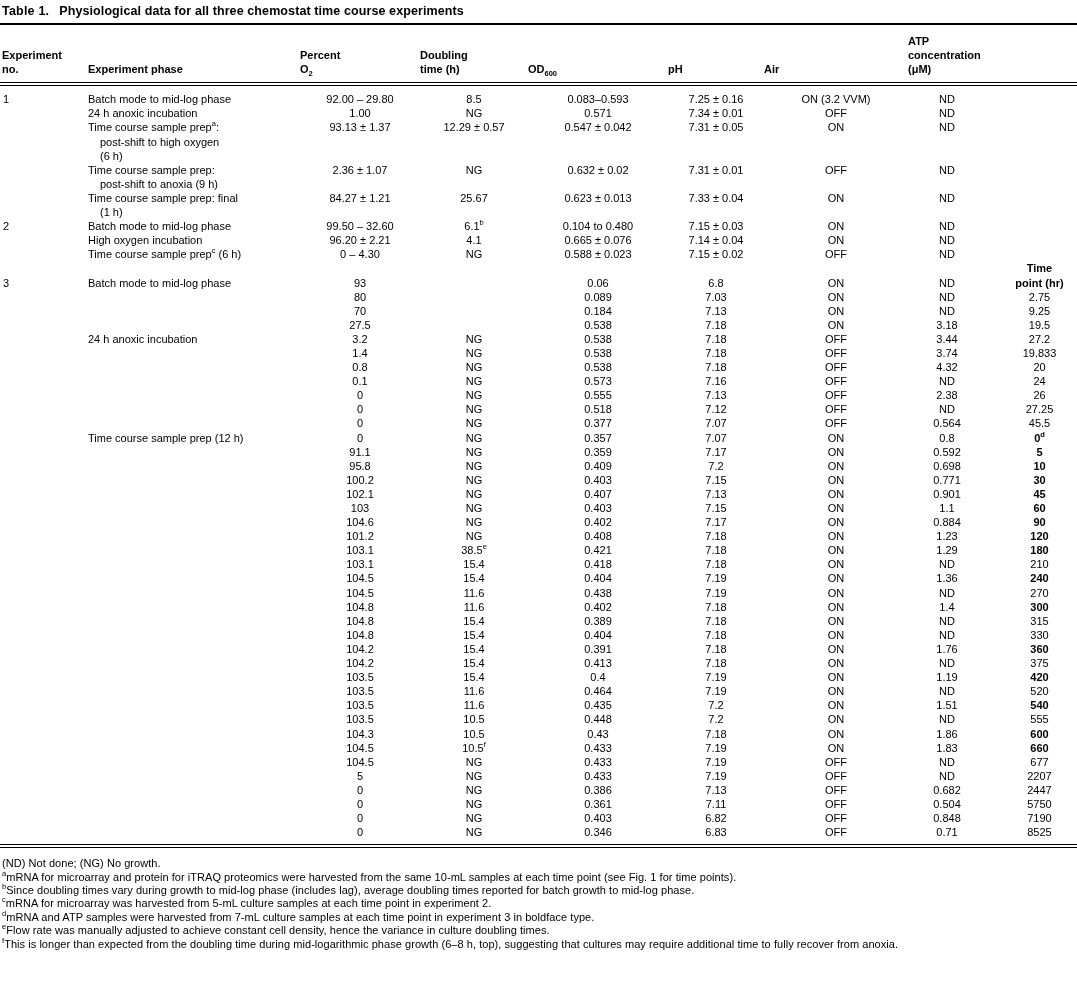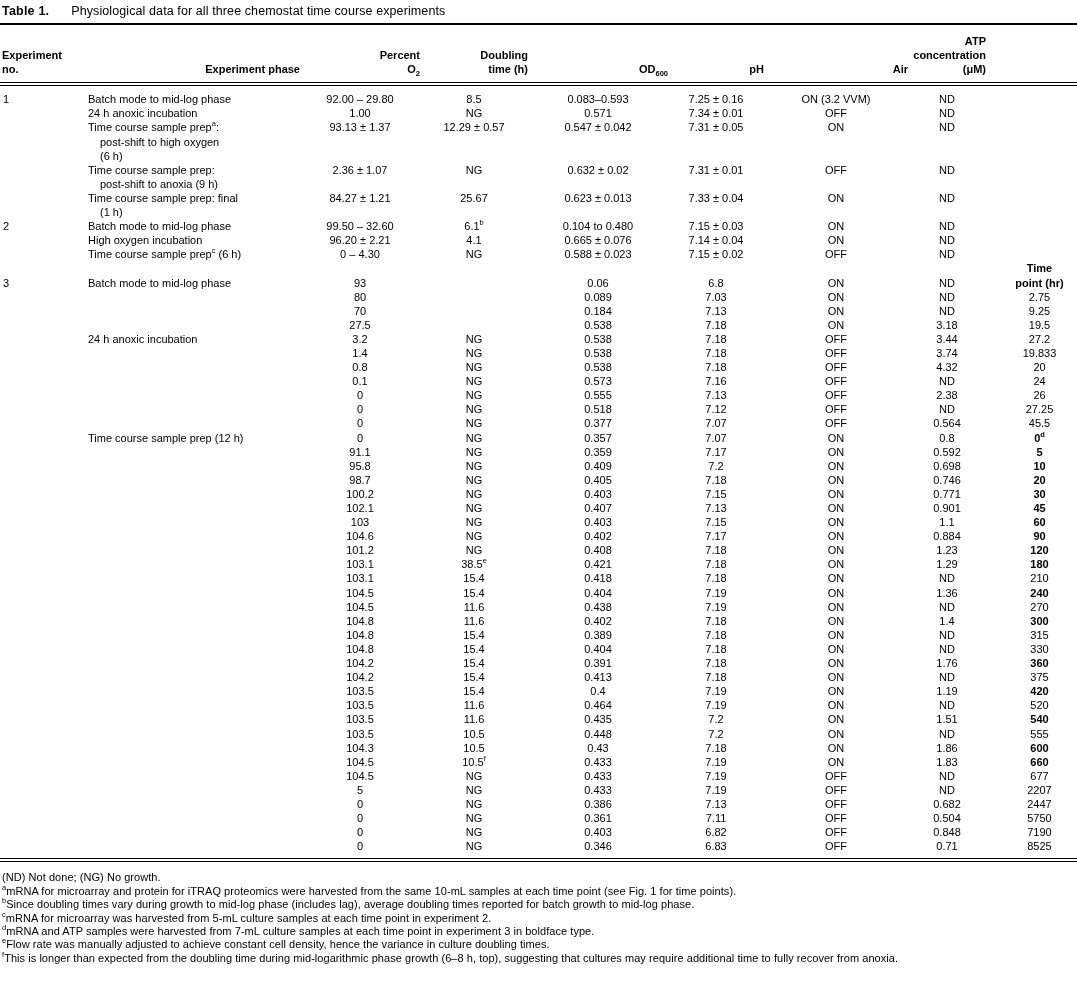--- a/index.html
+++ b/index.html
@@ -12,41 +12,41 @@
   }
   .page { width:1077px; padding-top:3px; }
 
   
   .caption {
     font-size:12.5px;
     padding:1px 0 5px 2px;
     border-bottom:2px solid #000;
   }
   .caption .lbl { font-weight:bold; letter-spacing:0.2px; }
-  .caption .txt { font-weight:normal; margin-left:22px; letter-spacing:0.1px; }
+  .caption .txt { font-weight:bold; margin-left:10px; letter-spacing:0.1px; }
 
   
   table { border-collapse:collapse; table-layout:fixed; width:1077px; }
   th, td {
     font-size:11px;
     line-height:14.1px;
     padding:0;
     vertical-align:top;
     white-space:nowrap;
     font-weight:normal;
   }
   thead th {
     font-weight:bold;
     vertical-align:bottom;
     padding-top:9px;
     padding-bottom:6px;
     border-bottom:4px double #000;
   }
   .al-left   { text-align:left; }
-  .al-center { text-align:right; }
+  .al-center { text-align:left; }
 
   td.c-no    { text-align:left; padding-left:3px; }
   td.c-phase { text-align:left; }
   td.c-o2, td.c-dt, td.c-od, td.c-ph, td.c-air, td.c-atp { text-align:center; }
   td.c-tp    { text-align:center; padding-left:16px; }
   th.h-no    { padding-left:2px;margin-top:45px; }
 
   td.cont { padding-left:12px; }
   td.b    { font-weight:bold; }
   td.tph  { font-weight:bold; }
@@ -411,31 +411,20 @@
           <td class="c-dt">NG</td>
           <td class="c-od">0.409</td>
           <td class="c-ph">7.2</td>
           <td class="c-air">ON</td>
           <td class="c-atp">0.698</td>
           <td class="c-tp b">10</td>
         </tr>
         <tr>
           <td class="c-no"></td>
           <td class="c-phase"></td>
-          <td class="c-o2">98.7</td>
-          <td class="c-dt">NG</td>
-          <td class="c-od">0.405</td>
-          <td class="c-ph">7.18</td>
-          <td class="c-air">ON</td>
-          <td class="c-atp">0.746</td>
-          <td class="c-tp b">20</td>
-        </tr>
-        <tr>
-          <td class="c-no"></td>
-          <td class="c-phase"></td>
           <td class="c-o2">100.2</td>
           <td class="c-dt">NG</td>
           <td class="c-od">0.403</td>
           <td class="c-ph">7.15</td>
           <td class="c-air">ON</td>
           <td class="c-atp">0.771</td>
           <td class="c-tp b">30</td>
         </tr>
         <tr>
           <td class="c-no"></td>

